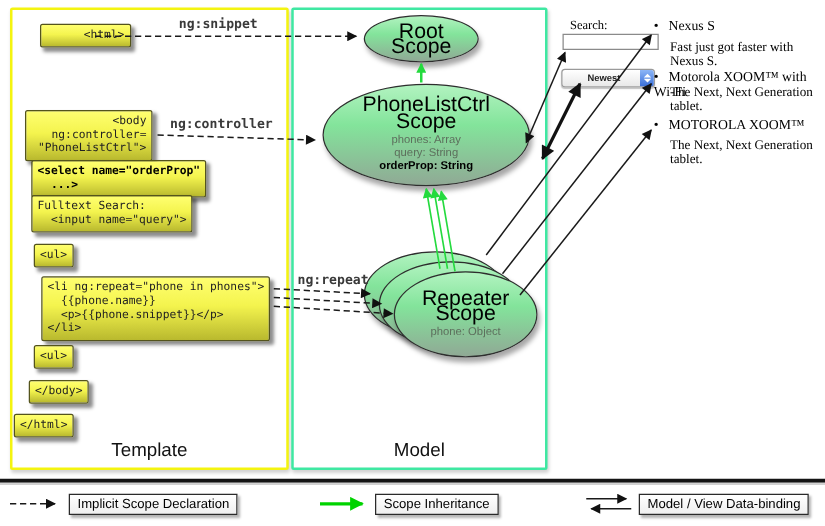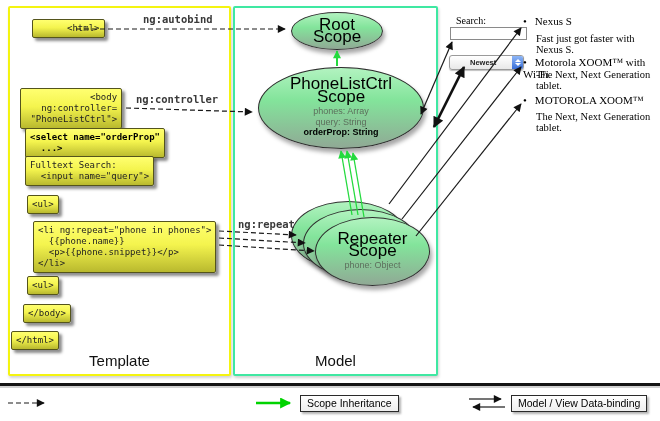--- a/index.html
+++ b/index.html
@@ -120,21 +120,21 @@
   &lt;input name="query"&gt;</div>
   <div class="codebox pre" id="b-ul1">&lt;ul&gt;</div>
   <div class="codebox pre" id="b-li">&lt;li ng:repeat="phone in phones"&gt;
   {{phone.name}}
   &lt;p&gt;{{phone.snippet}}&lt;/p&gt;
 &lt;/li&gt;</div>
   <div class="codebox pre" id="b-ul2">&lt;ul&gt;</div>
   <div class="codebox pre" id="b-body-close">&lt;/body&gt;</div>
   <div class="codebox pre" id="b-html-close">&lt;/html&gt;</div>
 
-  <div class="anno" id="anno-autobind">ng:autobind</div>
+  <div class="anno" id="anno-autobind">ng:snippet</div>
   <div class="anno" id="anno-controller">ng:controller</div>
   <div class="anno" id="anno-repeat">ng:repeat</div>
 
   <div class="panel" id="model-panel">
     <div class="panel-label">Model</div>
   </div>
 
   <div class="ell" id="root-scope">
     <div class="ell-title pre">Root
 Scope</div>
@@ -173,20 +173,21 @@
   <div class="phone-item phone-name" id="item1-name"><span class="dot">•</span><span>Nexus S</span></div>
   <div class="phone-item phone-desc" id="item1-desc">Fast just got faster with Nexus S.</div>
 
   <div class="phone-item phone-name" id="item2-name"><span class="dot">•</span><span>Motorola XOOM™ with Wi-Fi</span></div>
   <div class="phone-item phone-desc" id="item2-desc">The Next, Next Generation tablet.</div>
 
   <div class="phone-item phone-name" id="item3-name"><span class="dot">•</span><span>MOTOROLA XOOM™</span></div>
   <div class="phone-item phone-desc" id="item3-desc">The Next, Next Generation tablet.</div>
 
   <div id="separator"></div>
+  <div class="legend-box" id="legend-implicit">Implicit Scope Declaration</div>
   <div class="legend-box" id="legend-inheritance">Scope Inheritance</div>
   <div class="legend-box" id="legend-binding">Model / View Data-binding</div>
 
   <svg id="overlay" width="660" height="421" viewBox="0 0 660 421">
     <defs>
       <marker id="ab" viewBox="0 0 10 10" refX="9" refY="5" markerWidth="9" markerHeight="8" markerUnits="userSpaceOnUse" orient="auto-start-reverse">
         <path d="M0,0 L10,5 L0,10 z" fill="#111"></path>
       </marker>
       <marker id="abL" viewBox="0 0 10 10" refX="9" refY="5" markerWidth="13" markerHeight="11" markerUnits="userSpaceOnUse" orient="auto-start-reverse">
         <path d="M0,0 L10,5 L0,10 z" fill="#111"></path>

